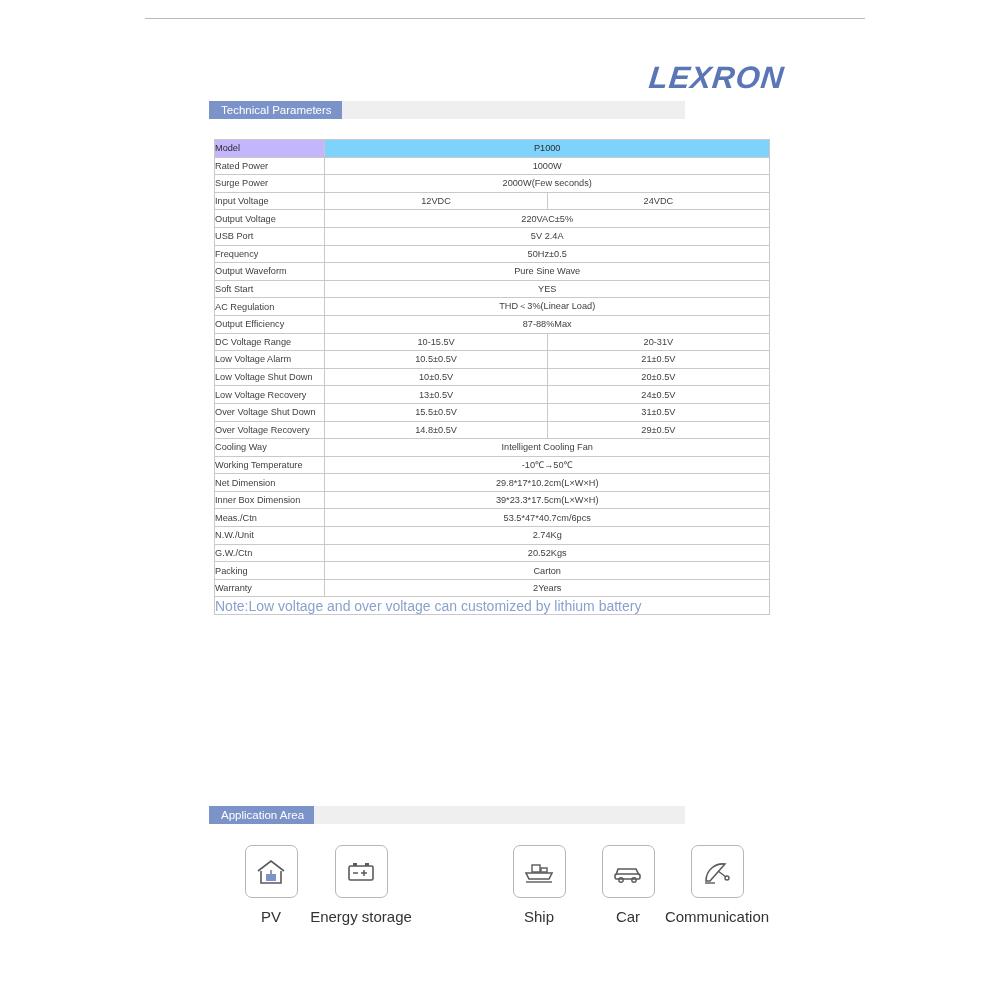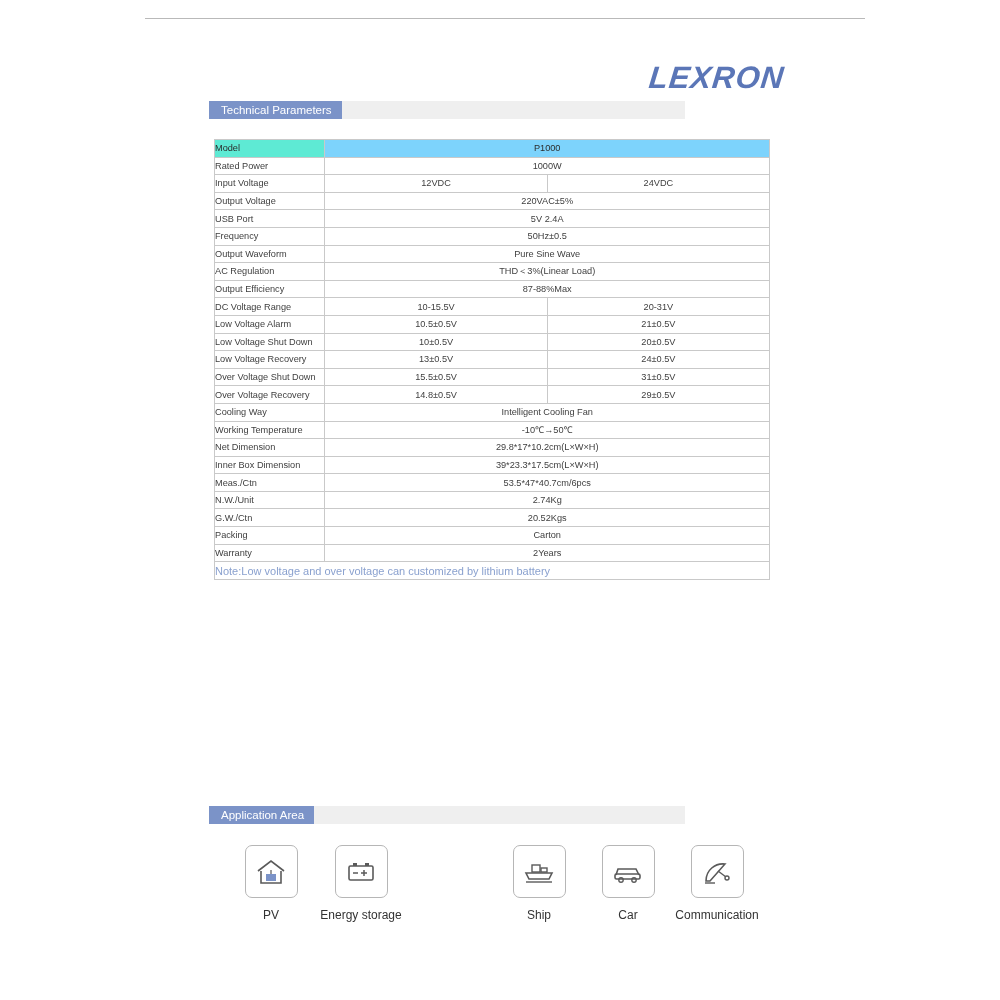--- a/index.html
+++ b/index.html
@@ -91,27 +91,27 @@
     color: #404040;
   }
   td.val {
     text-align: center;
   }
   tr.head td {
     background: #7dd3fc;
     color: #2c2c2c;
   }
   tr.head td.label {
-    background: #5eead4;
+    background: #c4b5fd;
   }
   td.note {
     color: #8aa1cf;
     padding-left: 7px;
     text-align: left;
-    font-size: 11px;
+    font-size: 14px;
     height: 18px;
   }
 
   
   .apps {
     position: absolute;
     left: 214px;
     top: 845px;
     width: 570px;
     height: 100px;
@@ -126,21 +126,21 @@
     width: 53px;
     height: 53px;
     margin: 0 auto;
     border: 1px solid #b6b6b6;
     border-radius: 7px;
     box-sizing: border-box;
     position: relative;
   }
   .app .cap {
     margin-top: 10px;
-    font-size: 12px;
+    font-size: 15px;
     color: #333;
     white-space: nowrap;
   }
   .app svg { display: block; margin: 0 auto; }
   .icon-wrap {
     position: absolute;
     left: 0; top: 0; right: 0; bottom: 0;
     display: flex;
     align-items: center;
     justify-content: center;
@@ -163,39 +163,47 @@
     <tbody id="spec-body">
         <tr class="head">
           <td class="label">Model</td>
           <td class="val" colspan="2">P1000</td>
         </tr>
         <tr>
           <td class="label">Rated Power</td>
           <td class="val" colspan="2">1000W</td>
         </tr>
         <tr>
+          <td class="label">Surge Power</td>
+          <td class="val" colspan="2">2000W(Few seconds)</td>
+        </tr>
+        <tr>
           <td class="label">Input Voltage</td>
           <td class="val" style="width: 223px;">12VDC</td>
           <td class="val" style="width: 223px;">24VDC</td>
         </tr>
         <tr>
           <td class="label">Output Voltage</td>
           <td class="val" colspan="2">220VAC±5%</td>
         </tr>
         <tr>
           <td class="label">USB Port</td>
           <td class="val" colspan="2">5V 2.4A</td>
         </tr>
         <tr>
           <td class="label">Frequency</td>
           <td class="val" colspan="2">50Hz±0.5</td>
         </tr>
         <tr>
           <td class="label">Output Waveform</td>
           <td class="val" colspan="2">Pure Sine Wave</td>
+        </tr>
+        <tr>
+          <td class="label">Soft Start</td>
+          <td class="val" colspan="2">YES</td>
         </tr>
         <tr>
           <td class="label">AC Regulation</td>
           <td class="val" colspan="2">THD＜3%(Linear Load)</td>
         </tr>
         <tr>
           <td class="label">Output Efficiency</td>
           <td class="val" colspan="2">87-88%Max</td>
         </tr>
         <tr>

